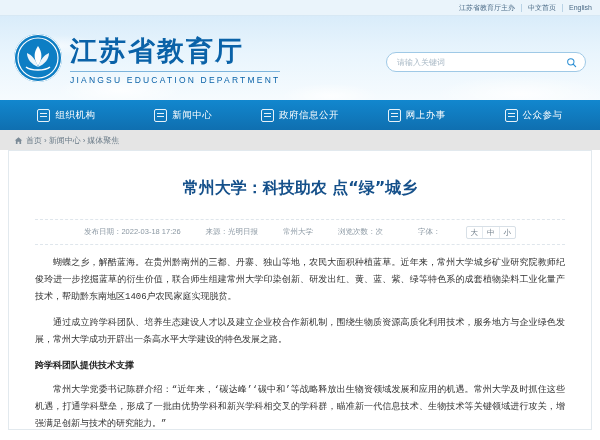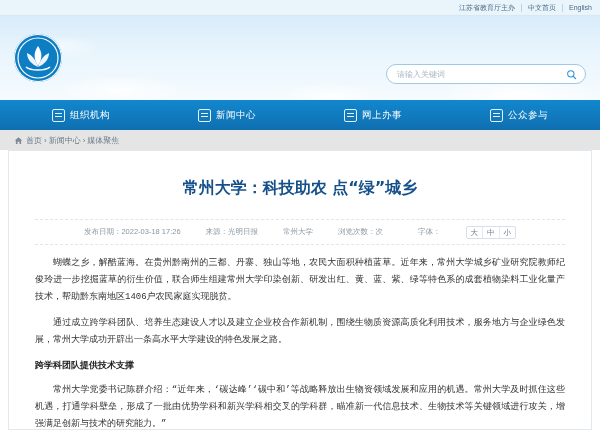--- a/index.html
+++ b/index.html
@@ -84,21 +84,21 @@
     margin-top: 5px;
     font-size: 8.5px;
     color: #0a62a8;
     letter-spacing: 2.2px;
     border-top: 1px solid #7db4dc;
     padding-top: 3px;
     white-space: nowrap;
   }
   .search-box {
     position: absolute;
-    right: 14px; top: 48px;
+    right: 14px; top: 36px;
     width: 200px; height: 20px;
     background: #ffffff;
     border: 1px solid #9fc9e6;
     border-radius: 10px;
     display: flex;
     align-items: center;
     padding: 0 8px;
   }
   .search-box input {
     flex: 1;
@@ -250,39 +250,47 @@
       <div class="logo-mark">
         <svg class="lotus" viewBox="0 0 48 48">
           <circle cx="24" cy="24" r="23" fill="#0d7ec4"></circle>
           <circle cx="24" cy="24" r="20" fill="none" stroke="#ffffff" stroke-width="1.2"></circle>
           <path d="M24 12 C20 18 19 24 24 32 C29 24 28 18 24 12 Z" fill="#ffffff"></path>
           <path d="M24 33 C17 30 13 25 13 19 C18 21 22 26 24 33 Z" fill="#ffffff" opacity="0.92"></path>
           <path d="M24 33 C31 30 35 25 35 19 C30 21 26 26 24 33 Z" fill="#ffffff" opacity="0.92"></path>
           <path d="M12 33 C17 37 31 37 36 33" fill="none" stroke="#ffffff" stroke-width="1.6"></path>
         </svg>
       </div>
+      <div class="logo-text">
+        <div class="logo-cn">江苏省教育厅</div>
+        <div class="logo-en">JIANGSU EDUCATION DEPARTMENT</div>
+      </div>
     </div>
 
     <div class="search-box">
       <input type="text" placeholder="请输入关键词" style="">
       <svg class="search-icon" viewBox="0 0 16 16">
         <circle cx="7" cy="7" r="4.6" fill="none" stroke="#2b8fd4" stroke-width="1.5"></circle>
         <line x1="10.4" y1="10.4" x2="14" y2="14" stroke="#2b8fd4" stroke-width="1.7" stroke-linecap="round"></line>
       </svg>
     </div>
   </div>
 
   <div class="nav">
     <div class="nav-item">
       <span class="nico"></span>
       <span>组织机构</span>
     </div>
     <div class="nav-item">
       <span class="nico"></span>
       <span>新闻中心</span>
+    </div>
+    <div class="nav-item">
+      <span class="nico"></span>
+      <span>政府信息公开</span>
     </div>
     <div class="nav-item">
       <span class="nico"></span>
       <span>网上办事</span>
     </div>
     <div class="nav-item">
       <span class="nico"></span>
       <span>公众参与</span>
     </div>
   </div>

